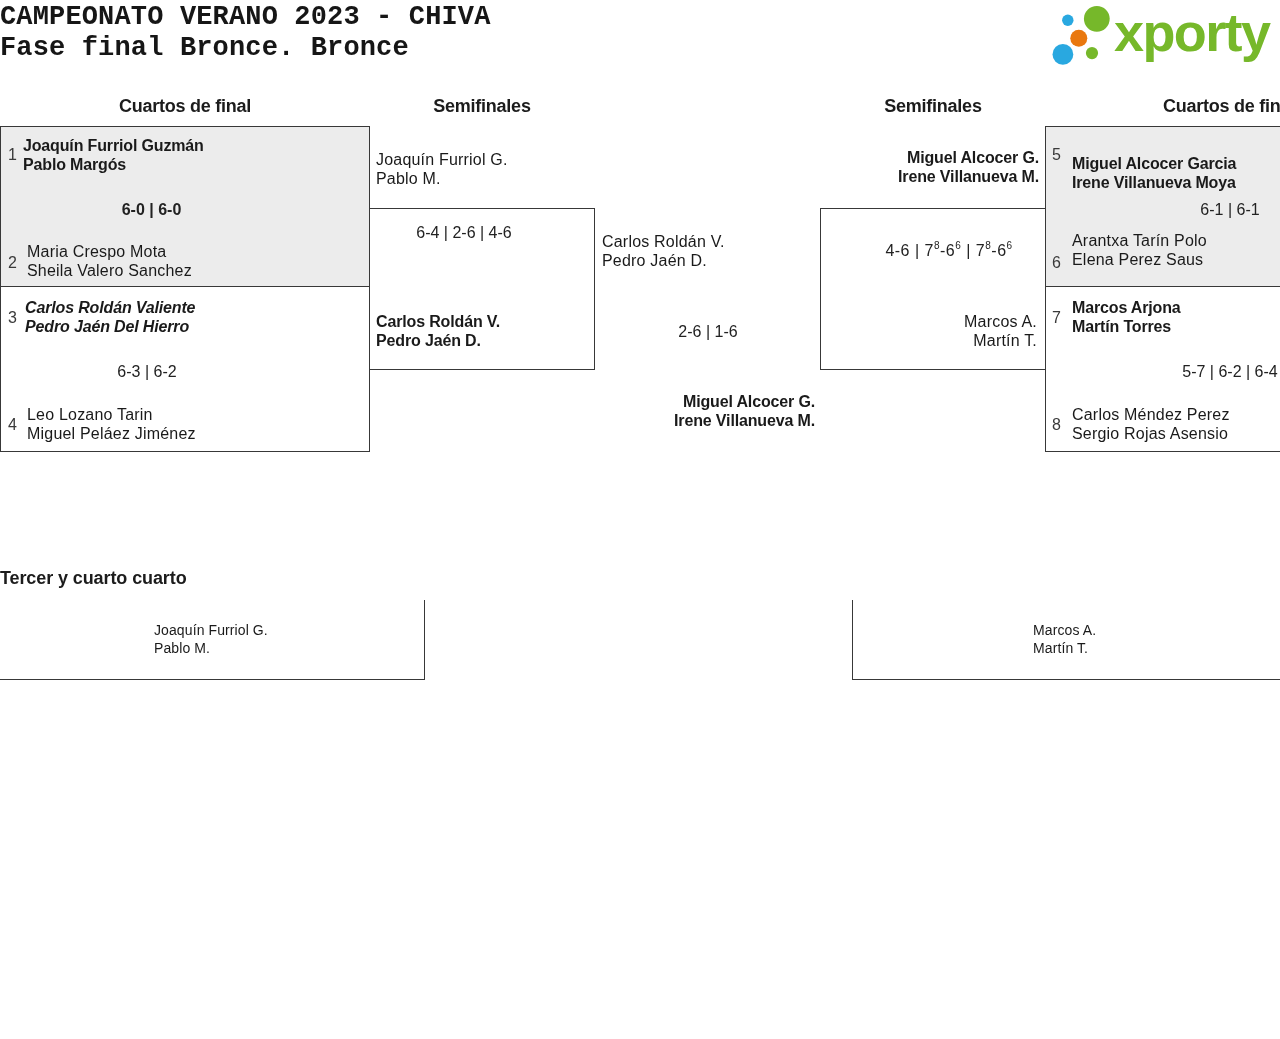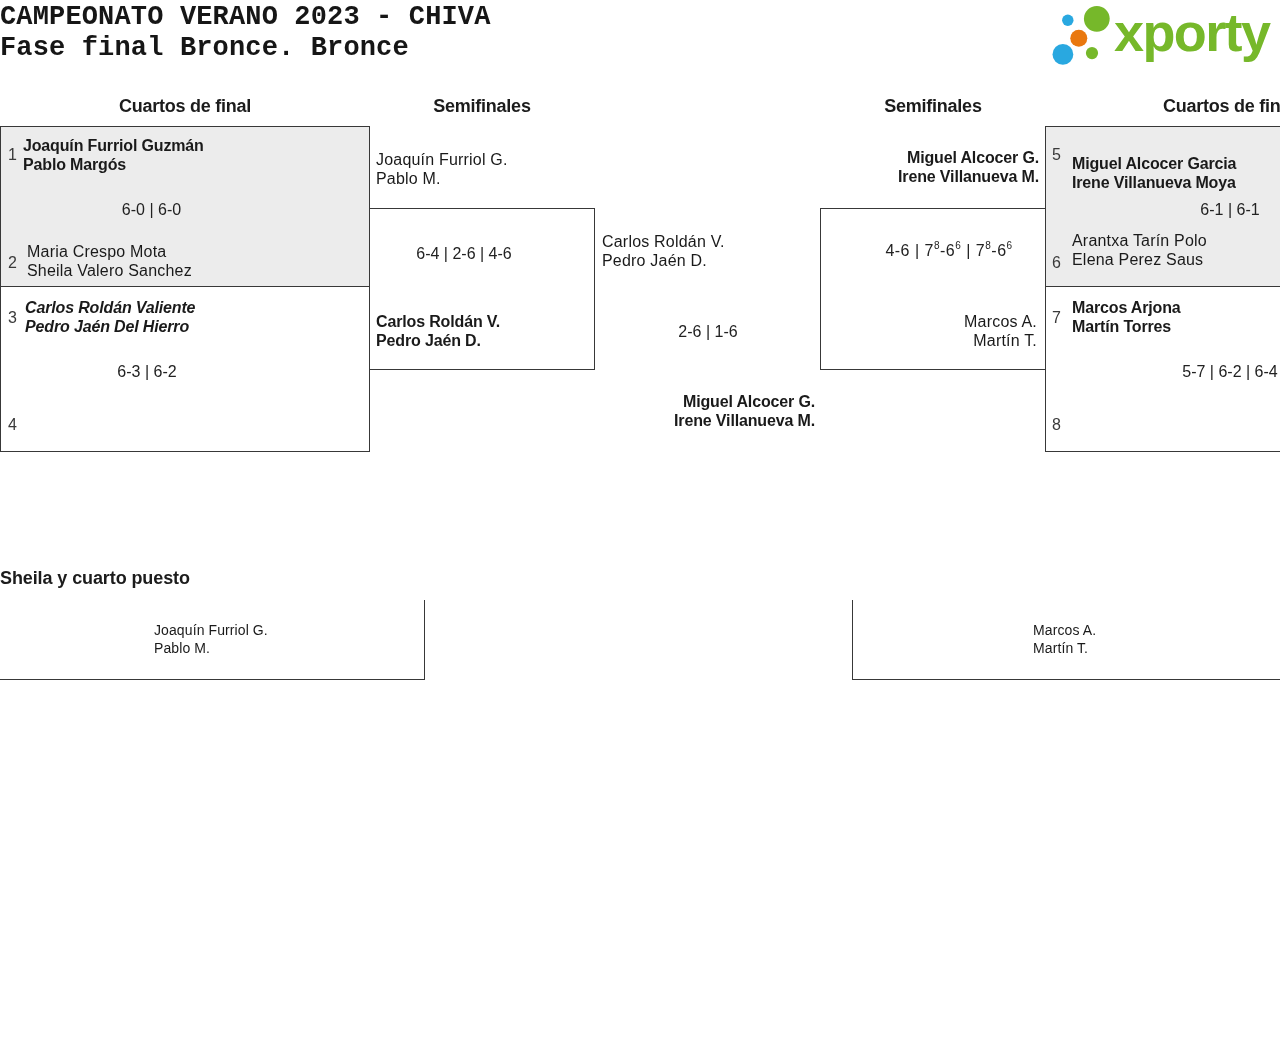--- a/index.html
+++ b/index.html
@@ -48,34 +48,36 @@
   <div class="box" style="left:369px; top:207.5px; width:226px; height:162px;"></div>
 
   <div class="box" style="left:820px; top:207.5px; width:226px; height:162px;"></div>
 
   <div class="box gray" style="left:1045px; top:125.5px; width:370px; height:161.5px;"></div>
   <div class="box nb" style="left:1045px; top:287px;   width:370px; height:164.5px;"></div>
 
   <div class="abs seed" style="left:1px; top:145.4px;">1</div>
   <div class="abs name bold" style="left:23px; top:136.1px;">Joaquín Furriol Guzmán
 Pablo Margós</div>
-  <div class="abs score" style="left:0px; top:199.6px; width:303px;">6-0 | 6-0</div>
+  <div class="abs score" style="left:0px; top:199.6px; width:303px;font-weight:bold;">6-0 | 6-0</div>
   <div class="abs seed" style="left:1px; top:253.1px;">2</div>
   <div class="abs name" style="left:27px; top:242px;">Maria Crespo Mota
 Sheila Valero Sanchez</div>
 
   <div class="abs seed" style="left:1px; top:307.9px;">3</div>
   <div class="abs name bold" style="left:25px; top:298.2px;font-style:italic;">Carlos Roldán Valiente
 Pedro Jaén Del Hierro</div>
   <div class="abs score" style="left:0px; top:361.7px; width:294px;">6-3 | 6-2</div>
   <div class="abs seed" style="left:1px; top:414.8px;">4</div>
+  <div class="abs name" style="left:27px; top:405.2px;">Leo Lozano Tarin
+Miguel Peláez Jiménez</div>
 
   <div class="abs name" style="left:376px; top:149.5px;">Joaquín Furriol G.
 Pablo M.</div>
-  <div class="abs score" style="left:369px; top:244px; width:190px;">6-4 | 2-6 | 4-6</div>
+  <div class="abs score" style="left:369px; top:223px; width:190px;">6-4 | 2-6 | 4-6</div>
   <div class="abs name bold" style="left:376px; top:311.5px;">Carlos Roldán V.
 Pedro Jaén D.</div>
 
   <div class="abs name" style="left:602px; top:231.6px;">Carlos Roldán V.
 Pedro Jaén D.</div>
   <div class="abs score" style="left:595px; top:321.5px; width:226px;">2-6 | 1-6</div>
   <div class="abs name bold right" style="left:595px; top:392px; width:220px;">Miguel Alcocer G.
 Irene Villanueva M.</div>
 
   <div class="abs name bold right" style="left:820px; top:148.3px; width:219px;">Miguel Alcocer G.
@@ -90,21 +92,23 @@
   <div class="abs score" style="left:1045px; top:199.6px; width:370px;">6-1 | 6-1</div>
   <div class="abs seed" style="left:1045px; top:253.1px;">6</div>
   <div class="abs name" style="left:1072px; top:231px;">Arantxa Tarín Polo
 Elena Perez Saus</div>
 
   <div class="abs seed" style="left:1045px; top:307.9px;">7</div>
   <div class="abs name bold" style="left:1072px; top:298.2px;">Marcos Arjona
 Martín Torres</div>
   <div class="abs score" style="left:1045px; top:361.7px; width:370px;">5-7 | 6-2 | 6-4</div>
   <div class="abs seed" style="left:1045px; top:414.8px;">8</div>
+  <div class="abs name" style="left:1072px; top:405.2px;">Carlos Méndez Perez
+Sergio Rojas Asensio</div>
 
-  <div class="abs" style="left:0px; top:567px; font-size:18px; font-weight:bold; letter-spacing:-0.1px; line-height:22px; color:#1c1c1c;">Sheila y cuarto puesto</div>
+  <div class="abs" style="left:0px; top:567px; font-size:18px; font-weight:bold; letter-spacing:-0.1px; line-height:22px; color:#1c1c1c;">Tercer y cuarto cuarto</div>
   <div class="abs" style="left:0px; top:600px; width:425px; height:79.5px; border-right:1px solid #383838; border-bottom:1px solid #383838;"></div>
   <div class="abs" style="left:852px; top:600px; width:428px; height:79.5px; border-left:1px solid #383838; border-bottom:1px solid #383838;"></div>
   <div class="abs name small" style="left:154px; top:620.5px;">Joaquín Furriol G.
 Pablo M.</div>
   <div class="abs name small" style="left:1033px; top:620.5px;">Marcos A.
 Martín T.</div>
 </div>
 
 </body></html>

